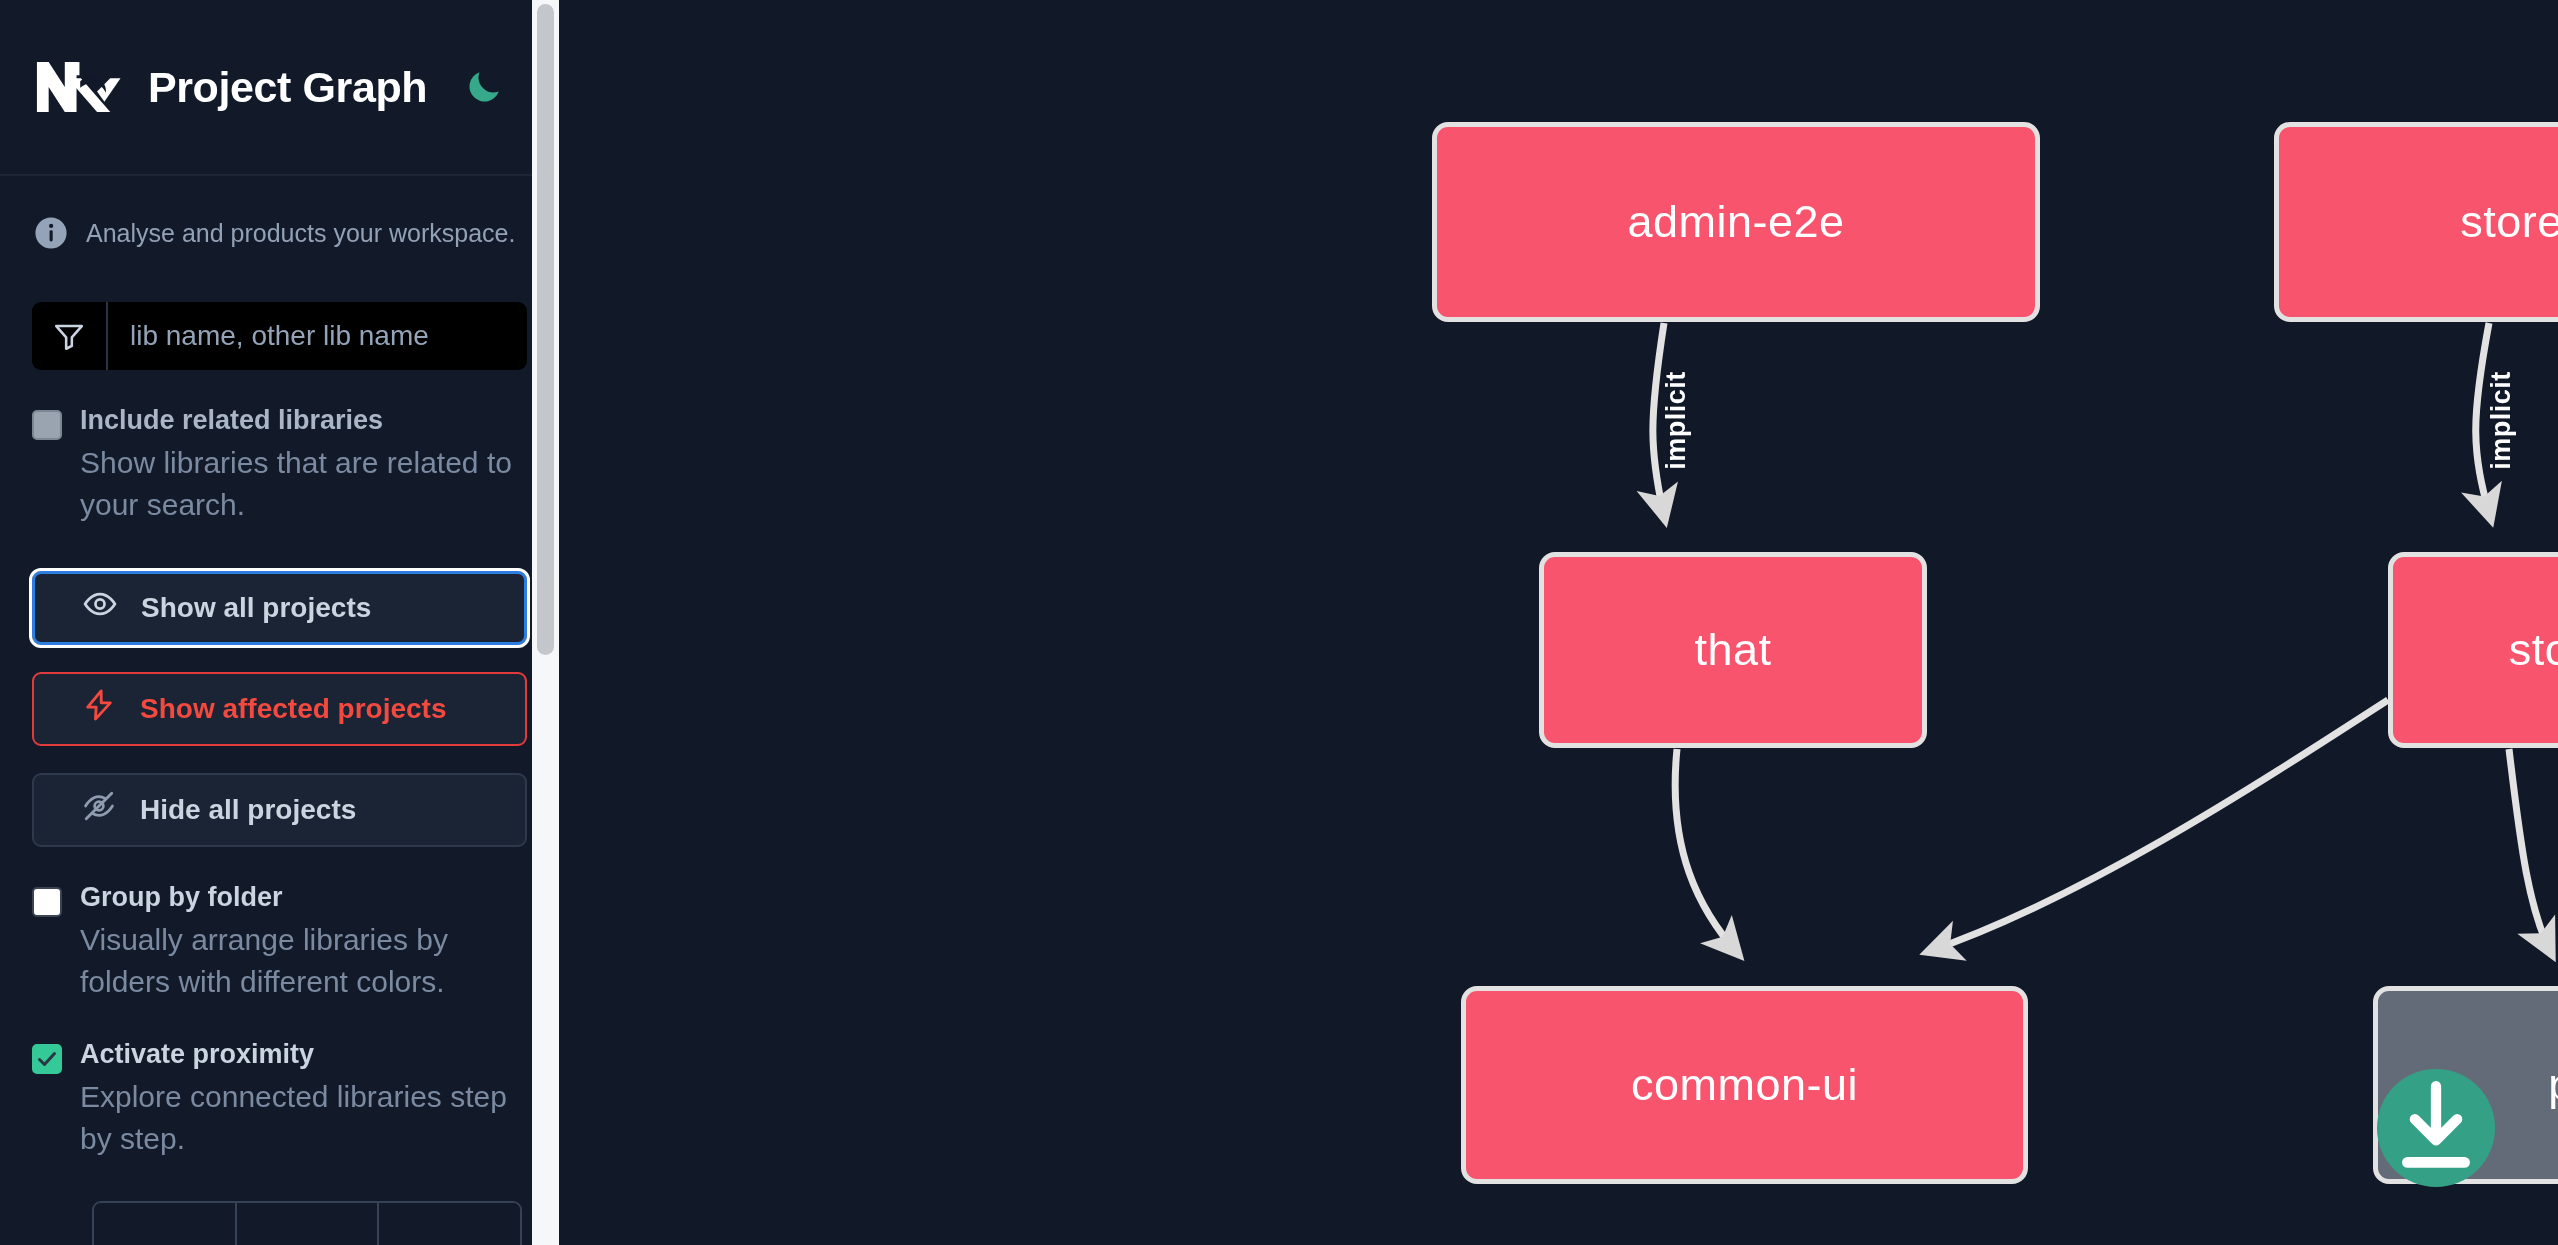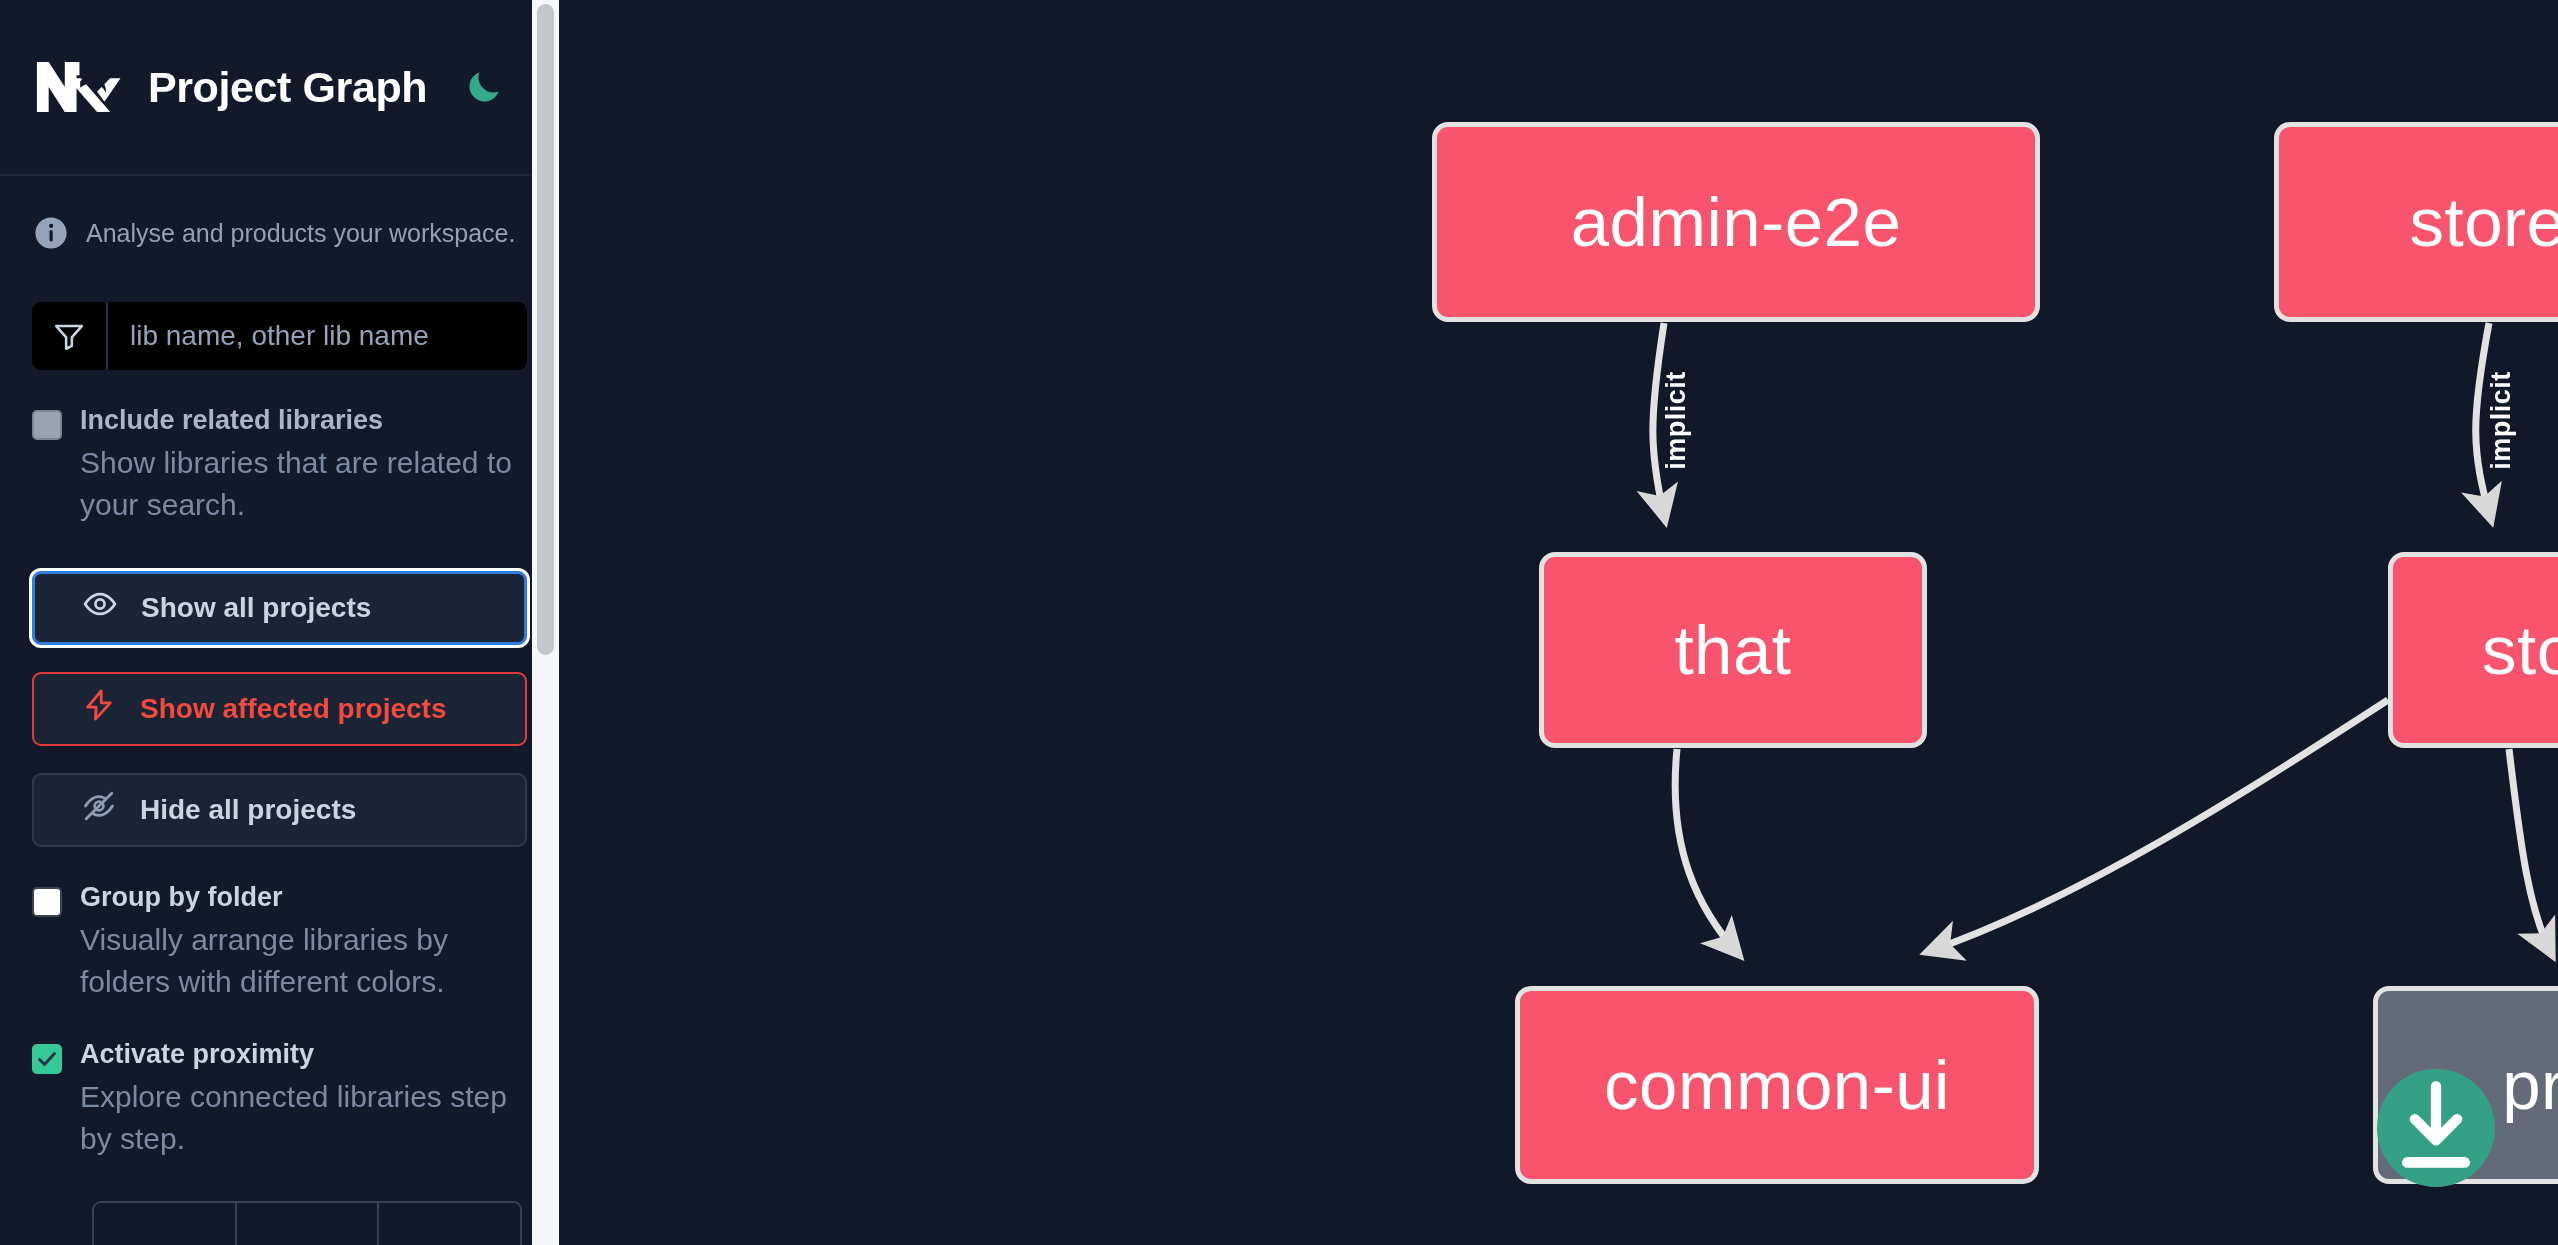--- a/index.html
+++ b/index.html
@@ -183,21 +183,21 @@
     overflow: hidden;
   }
   .graph svg { position: absolute; inset: 0; width: 100%; height: 100%; }
 
   .node {
     position: absolute;
     display: flex; align-items: center; justify-content: center;
     border-radius: 16px;
     border: 5px solid #e2e2e2;
     color: #ffffff;
-    font-size: 69px;
+    font-size: 45px;
     font-weight: 400;
     letter-spacing: 0.5px;
     white-space: nowrap;
     cursor: pointer;
   }
   .node.app  { background: #f9546e; }
   .node.lib  { background: #646b78; }
 
   .edge-label {
     position: absolute;
@@ -364,21 +364,21 @@
       <span>implicit</span>
     </div>
     <div class="edge-label" style="left:1893px; top:405px; transform:rotate(-90deg);">
       <span>implicit</span>
     </div>
 
     <div class="node app" style="left:873px; top:122px; width:608px; height:200px;">admin-e2e</div>
     <div class="node app" style="left:1715px; top:122px; width:567px; height:200px;">store-e2e</div>
     <div class="node app" style="left:980px; top:552px; width:388px; height:196px;">that</div>
     <div class="node app" style="left:1829px; top:552px; width:344px; height:196px;">store</div>
-    <div class="node app" style="left:956px; top:986px; width:524px; height:198px;">common-ui</div>
+    <div class="node app" style="left:902px; top:986px; width:567px; height:198px;">common-ui</div>
     <div class="node lib" style="left:1814px; top:986px; width:527px; height:198px;">products</div>
 
     <div class="fab">
       <span>
         <svg viewBox="0 0 24 24" width="52" height="52" aria-hidden="true">
           <path d="M12 3.5v10.5M12 14.5l-4.3-4.3M12 14.5l4.3-4.3" fill="none" stroke="#ffffff" stroke-width="2.1" stroke-linecap="round" stroke-linejoin="round"></path>
           <line x1="6.2" y1="19" x2="17.8" y2="19" stroke="#ffffff" stroke-width="2.2" stroke-linecap="round"></line>
         </svg>
       </span>
     </div>

